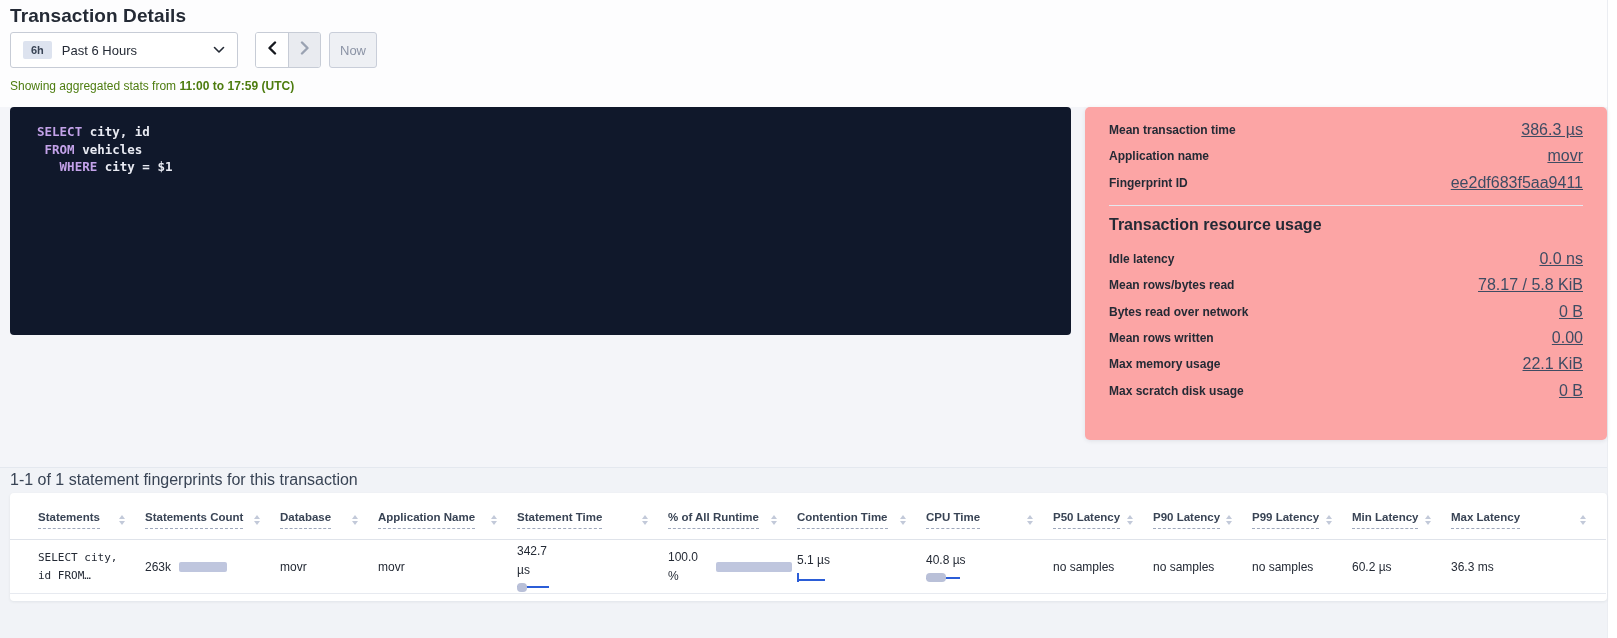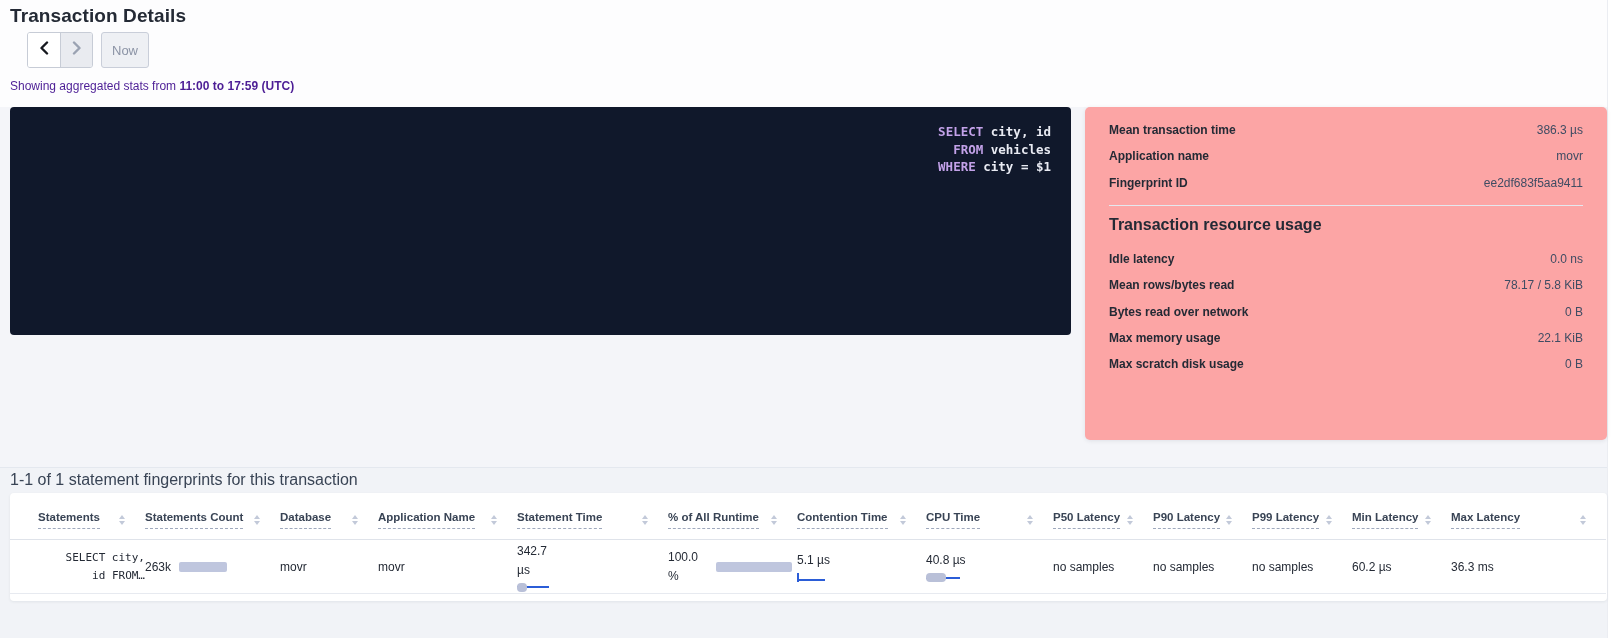--- a/index.html
+++ b/index.html
@@ -17,66 +17,75 @@
   .time-select { width:228px; height:36px; background:#fff; border:1px solid #c7ccd6; border-radius:3px; display:flex; align-items:center; padding:0 12px; cursor:pointer; }
   .time-badge { background:#dde3ef; color:#394455; font-size:11px; font-weight:700; border-radius:2px; padding:3px 8px; margin-right:10px; }
   .time-label { font-size:13px; color:#242a35; }
   .time-caret { margin-left:auto; display:flex; }
   .nav-group { display:flex; margin-left:17px; border:1px solid #c7ccd6; border-radius:3px; overflow:hidden; height:36px; }
   .nav-btn { width:32px; height:34px; display:flex; align-items:center; justify-content:center; background:#fff; cursor:pointer; }
   .nav-btn.disabled { background:#e9ebf0; cursor:default; }
   .nav-btn + .nav-btn { border-left:1px solid #c7ccd6; }
   .now-btn { margin-left:8px; height:36px; min-width:47px; padding:0 10px; background:#eef0f4; border:1px solid #c9ced9; border-radius:3px; font-size:13px; color:#8b93a5; display:flex; align-items:center; justify-content:center; cursor:default; }
 
-  .stats-line { position:absolute; left:10px; top:79px; font-size:12px; color:#4c1d95; }
+  .stats-line { position:absolute; left:10px; top:79px; font-size:12px; color:#4d7c0f; }
   .stats-line b { font-weight:700; }
 
-  .sql-box { position:absolute; left:10px; top:107px; width:1061px; height:228px; background:#10182b; border-radius:4px; padding:16px 20px 0 27px;text-align:right; }
+  .sql-box { position:absolute; left:10px; top:107px; width:1061px; height:228px; background:#10182b; border-radius:4px; padding:16px 20px 0 27px; }
   .sql-box pre { font-family:"DejaVu Sans Mono","Liberation Mono",monospace; font-size:12.5px; line-height:17.5px; color:#e8eaf2; font-weight:700; white-space:pre; }
   .sql-box .kw { color:#c3a2e9; }
 
   .summary-card { position:absolute; left:1085px; top:107px; width:522px; height:333px; background:#fca5a5; border-radius:5px; box-shadow:0 1px 4px rgba(40,50,70,.10); padding:10px 24px 0 24px; }
   .sum-row { display:flex; align-items:center; justify-content:space-between; height:26.3px; }
   .sum-label { font-size:12px; font-weight:700; color:#242a35; }
-  .sum-value { font-size:12px; color:#3f4c63; }
+  .sum-value { font-size:16px; color:#3f4c63;text-decoration:underline; }
   .sum-divider { border:none; border-top:1px solid #e4e8ef; margin:9px 0 10px 0; }
   .sum-section-title { font-size:16px; font-weight:700; color:#242a35; margin:2px 0 12px 0; }
 
   .count-text { position:absolute; left:10px; top:471px; font-size:16px; color:#394455; }
 
   .table-card { position:absolute; left:10px; top:493px; width:1597px; background:#fff; border-radius:4px; box-shadow:0 1px 3px rgba(40,50,70,.08); padding-bottom:7px; }
   table.stmt { width:1596px; border-collapse:collapse; table-layout:fixed;border-radius:8px; }
   .stmt th { vertical-align:bottom; padding:18px 0 10px 0; border-bottom:1px solid #dfe3ea; }
   .th-inner { display:flex; align-items:center; justify-content:space-between; padding-right:20px; cursor:pointer; }
   .th-label { font-size:11.5px; font-weight:700; color:#394455; border-bottom:1px dashed #9fa9bd; padding-bottom:5px; white-space:nowrap; }
   .sort-icon { display:flex; flex-direction:column; gap:2px; align-items:center; }
   .sort-icon .up { width:0; height:0; border-left:3.5px solid transparent; border-right:3.5px solid transparent; border-bottom:4px solid #c2c9d9; }
   .sort-icon .dn { width:0; height:0; border-left:3.5px solid transparent; border-right:3.5px solid transparent; border-top:4px solid #c2c9d9; }
   .stmt td { height:54px; vertical-align:middle; border-bottom:1px solid #e7eaf0; font-size:12px; color:#242a35; }
   td.c-statements { padding-left:28px; }
-  .stmt-link { font-family:"DejaVu Sans Mono","Liberation Mono",monospace; font-size:11px; line-height:18px; color:#242a35; cursor:pointer; white-space:pre-line;text-align:right; }
+  .stmt-link { font-family:"DejaVu Sans Mono","Liberation Mono",monospace; font-size:11px; line-height:18px; color:#242a35; cursor:pointer; white-space:pre-line; }
   .cell-flex { display:flex; align-items:center; gap:8px; }
   .bar-lav { background:#bfc6de; border-radius:2px; height:10px; }
   .wrapnum { line-height:19px; }
   .minibar { position:relative; height:9px; margin-top:3px; }
   .minibar .line { position:absolute; top:3.5px; left:0; height:2px; background:#2b5dd7; }
   .minibar .blob { position:absolute; top:0; left:0; height:9px; background:#b9c0d8; border-radius:4px; }
   .minibar .tick { position:absolute; top:0; left:0; width:2px; height:9px; background:#2b5dd7; }
 </style>
 </head>
 <body>
 
 <div class="screen">
   <div class="band-top"></div>
   <div class="band-bottom"></div>
   <div class="scroll-gutter"></div>
 
   <h1 class="page-title">Transaction Details</h1>
 
   <div class="toolbar">
+    <div class="time-select">
+      <span class="time-badge">6h</span>
+      <span class="time-label">Past 6 Hours</span>
+      <span class="time-caret">
+        <svg width="12" height="8" viewBox="0 0 12 8">
+            <path d="M1.5 1.5 L6 6 L10.5 1.5" fill="none" stroke="#242a35" stroke-width="1.6" stroke-linecap="round" stroke-linejoin="round"></path>
+          </svg>
+      </span>
+    </div>
     <div class="nav-group">
       <div class="nav-btn">
         <span>
           <svg width="10" height="14" viewBox="0 0 10 14">
               <path d="M8 1.5 L2.5 7 L8 12.5" fill="none" stroke="#16191f" stroke-width="2.4" stroke-linecap="round" stroke-linejoin="round"></path>
             </svg>
         </span>
       </div>
       <div class="nav-btn disabled">
         <span>
@@ -116,20 +125,24 @@
       <span class="sum-label">Idle latency</span>
       <span class="sum-value">0.0 ns</span>
     </div>
     <div class="sum-row">
       <span class="sum-label">Mean rows/bytes read</span>
       <span class="sum-value">78.17 / 5.8 KiB</span>
     </div>
     <div class="sum-row">
       <span class="sum-label">Bytes read over network</span>
       <span class="sum-value">0 B</span>
+    </div>
+    <div class="sum-row">
+      <span class="sum-label">Mean rows written</span>
+      <span class="sum-value">0.00</span>
     </div>
     <div class="sum-row">
       <span class="sum-label">Max memory usage</span>
       <span class="sum-value">22.1 KiB</span>
     </div>
     <div class="sum-row">
       <span class="sum-label">Max scratch disk usage</span>
       <span class="sum-value">0 B</span>
     </div>
   </div>

